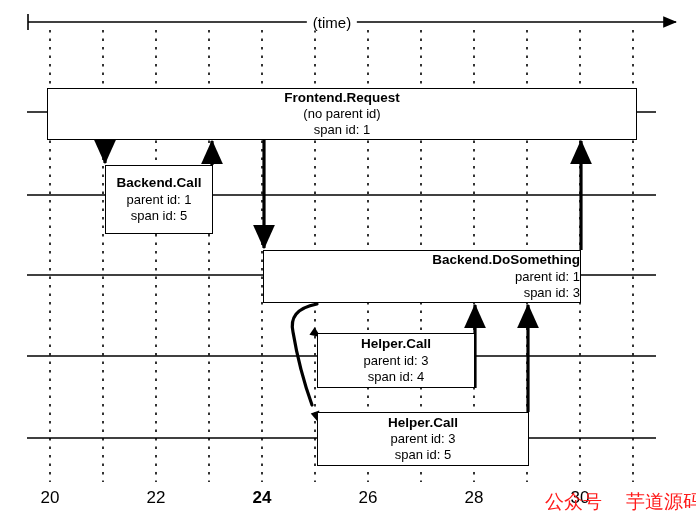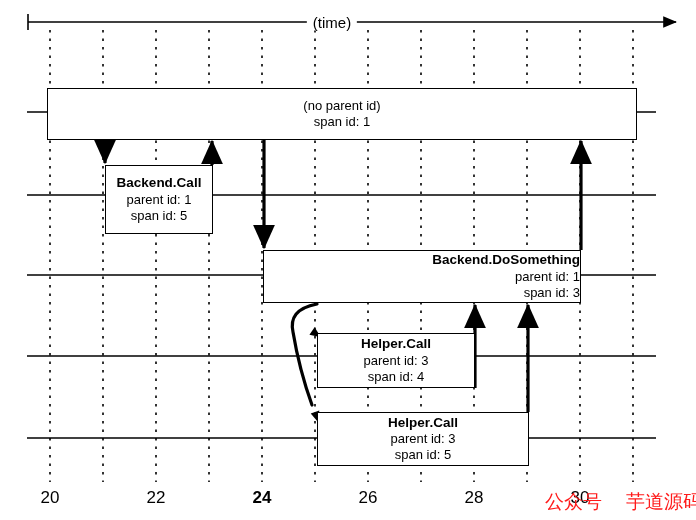--- a/index.html
+++ b/index.html
@@ -132,20 +132,21 @@
       <div class="tick-label" style="left: 262px; top: 488px; font-weight: bold;">24</div>
       <div class="tick-label" style="left: 368px; top: 488px;">26</div>
       <div class="tick-label" style="left: 474px; top: 488px;">28</div>
       <div class="tick-label" style="left: 580px; top: 488px;">30</div>
     </div>
 
   <div class="time-label" style="left: 332px; top: 22px;">(time)</div>
 
   <div id="spans">
       <div class="span-box" style="left: 47px; top: 88px; width: 590px; height: 52px;">
+        <div class="span-title">Frontend.Request</div>
         <div class="span-meta">(no parent id)</div>
         <div class="span-meta">span id: 1</div>
       </div>
       <div class="span-box" style="left: 105px; top: 165px; width: 108px; height: 69px;">
         <div class="span-title">Backend.Call</div>
         <div class="span-meta">parent id: 1</div>
         <div class="span-meta">span id: 5</div>
       </div>
       <div class="span-box" style="left: 263px; top: 250px; width: 318px; height: 53px; align-items: flex-end;">
         <div class="span-title">Backend.DoSomething</div>

